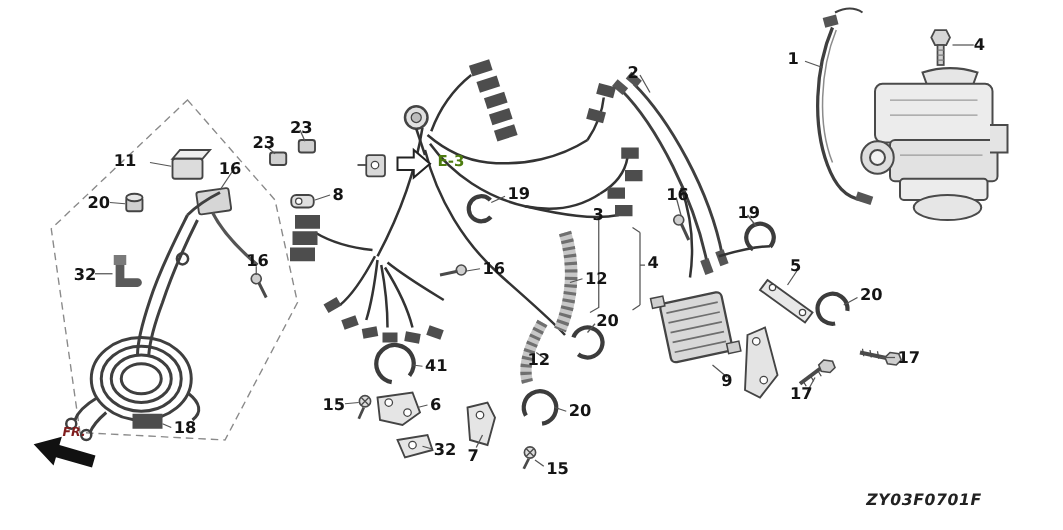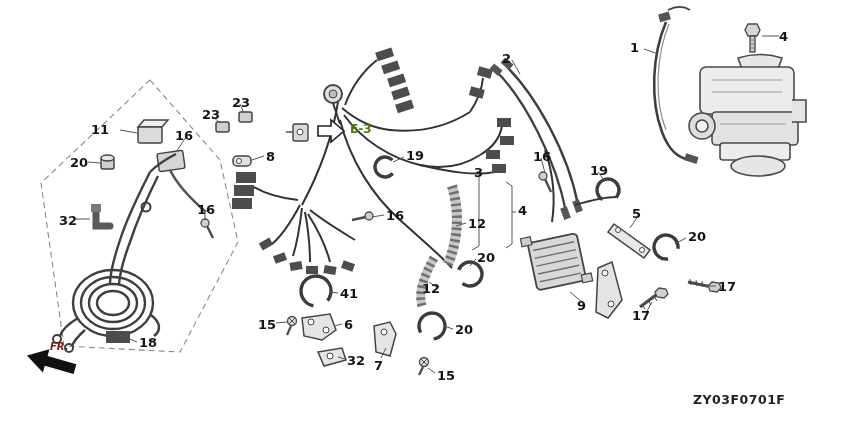--- a/index.html
+++ b/index.html
@@ -35,20 +35,21 @@
     color:#7f1d1d;
     line-height:1;
   }
   .code-label{
     position:absolute;
     font-size:12.5px;
     font-weight:600;
     letter-spacing:.5px;
     color:#222;
     line-height:1;
+    font-style:italic;
   }
 </style>
 </head>
 <body>
 
 <div class="stage">
 
 <svg width="850" height="424" viewBox="0 0 850 424">
 
   <g>

